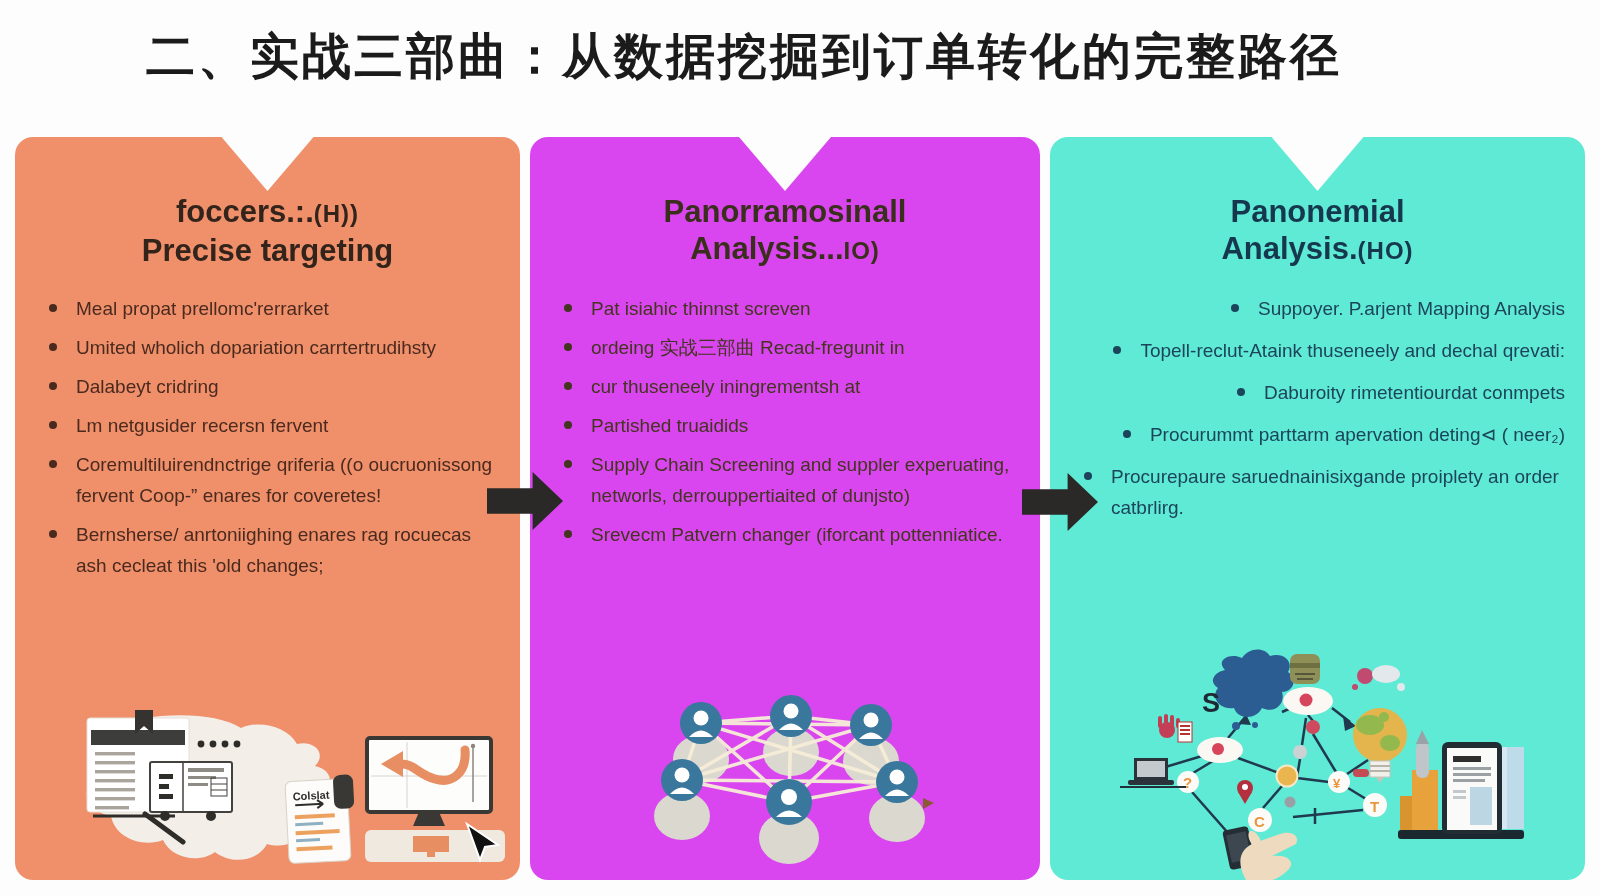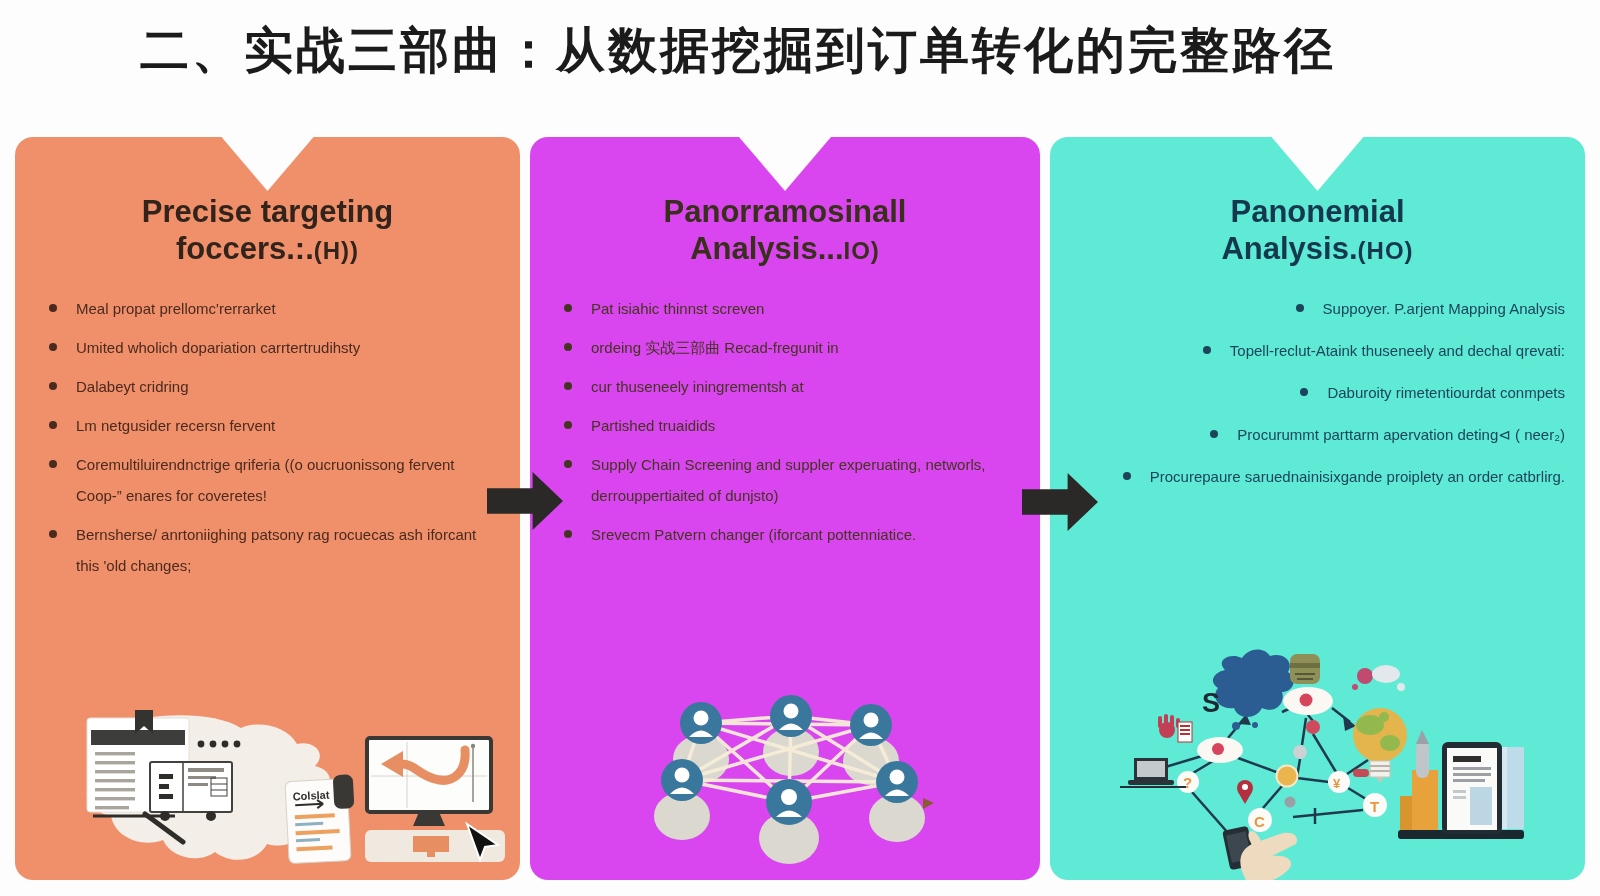--- a/index.html
+++ b/index.html
@@ -2,62 +2,62 @@
 <html><head>
 <meta charset="utf-8">
 <style>
   html,body { margin:0; padding:0; }
   body {
     width:1600px; height:896px; background:#fdfdfd; overflow:hidden;
     font-family:"Liberation Sans", sans-serif; position:relative;
   }
   .title {
     position:absolute; top:14px; left:0; width:1468px; text-align:center;
-    font-size:49px; font-weight:800; color:#1b1b1b; letter-spacing:3px; margin:4px;
+    font-size:49px; font-weight:800; color:#1b1b1b; letter-spacing:3px; margin:10px;
   }
   .panel {
     position:absolute; top:137px; height:743px; border-radius:18px; box-sizing:border-box;
   }
   .p1 { left:15px;  width:505px; background:#F0906B; color:#4A2A1E; }
   .p2 { left:530px; width:510px; background:#d946ef; color:#43351F; }
   .p3 { left:1050px;width:535px; background:#5eead4; color:#1C445B; }
   .notch {
     position:absolute; top:0; left:50%; transform:translateX(-50%);
     width:92px; height:54px; background:#fdfdfd;
     clip-path:polygon(0 0,100% 0,50% 100%);
   }
   .heading { margin-top:56px; text-align:center; font-weight:800; font-size:31px; line-height:37px; }
   .p1 .heading { color:#33241B; }
   .p2 .heading { color:#3A2F1C; }
   .p3 .heading { color:#16384E; }
   .heading .suffix { font-size:24px; letter-spacing:1px; }
   .bullets { list-style:none; margin:24px 0 0; padding:0 20px 0 34px; }
-  .bullets li { display:flex; gap:19px; font-size:15px; line-height:31px; margin-bottom:8px; }
+  .bullets li { display:flex; gap:19px; font-size:19px; line-height:31px; margin-bottom:8px; }
   .p3 .bullets li { margin-bottom:11px;justify-content:flex-end; }
   .bdot { flex:none; width:8px; height:8px; border-radius:50%; margin-top:11px; background:currentColor; }
   .arrow {
     position:absolute; width:76px; height:58px; background:#2A2927;
     clip-path:polygon(0 28%,60% 28%,60% 0,100% 50%,60% 100%,60% 72%,0 72%);
   }
   .a1 { left:487px; top:472px; }
   .a2 { left:1022px; top:473px; }
   .illus { position:absolute; left:0; bottom:0; width:100%; pointer-events:none; }
 </style>
 </head>
 <body>
 
 <div>
 
   <h1 class="title">二、实战三部曲：从数据挖掘到订单转化的完整路径</h1>
 
   <div class="panel p1">
     <div class="notch"></div>
     <div class="heading">
+      <div><span>foccers.:.</span><span class="suffix">(H))</span></div>
       <div>Precise targeting</div>
-      <div><span>foccers.:.</span><span class="suffix">(H))</span></div>
     </div>
     <ul class="bullets">
       <li>
           <span class="bdot"></span>
           <span>Meal propat prellomc'rerrarket</span>
         </li>
       <li>
           <span class="bdot"></span>
           <span>Umited wholich dopariation carrtertrudihsty</span>
         </li>
@@ -68,21 +68,21 @@
       <li>
           <span class="bdot"></span>
           <span>Lm netgusider recersn fervent</span>
         </li>
       <li>
           <span class="bdot"></span>
           <span>Coremultiluirendnctrige qriferia ((o oucruonissong fervent Coop-” enares for coveretes!</span>
         </li>
       <li>
           <span class="bdot"></span>
-          <span>Bernsherse/ anrtoniighing patsony rag rocuecas ash iforcant this 'old changes;</span>
+          <span>Bernsherse/ anrtoniighing enares rag rocuecas ash cecleat this 'old changes;</span>
         </li>
     </ul>
     <svg class="illus" height="190" viewBox="0 0 505 190">
       <path fill="#F3EEE7" d="M96,38 C74,48 70,74 84,88 C62,98 72,122 96,126 C100,148 128,158 148,150 C156,168 184,174 200,162 C218,176 244,170 252,154 C272,160 290,148 284,132 C304,130 316,116 304,102 C320,96 318,80 300,76 C312,64 300,50 282,54 C272,36 244,30 226,38 C198,20 130,22 96,38 Z"></path>
       <g>
         <rect x="72" y="28" width="102" height="94" rx="3" fill="#ffffff" stroke="#e4e0d8"></rect>
         <rect x="76" y="40" width="94" height="15" fill="#3d3d3b"></rect>
         <polygon points="120,20 138,20 138,44 129,36 120,44" fill="#35332f"></polygon>
         <g fill="#a9a49c">
           <rect x="80" y="62" width="40" height="3.4"></rect>

